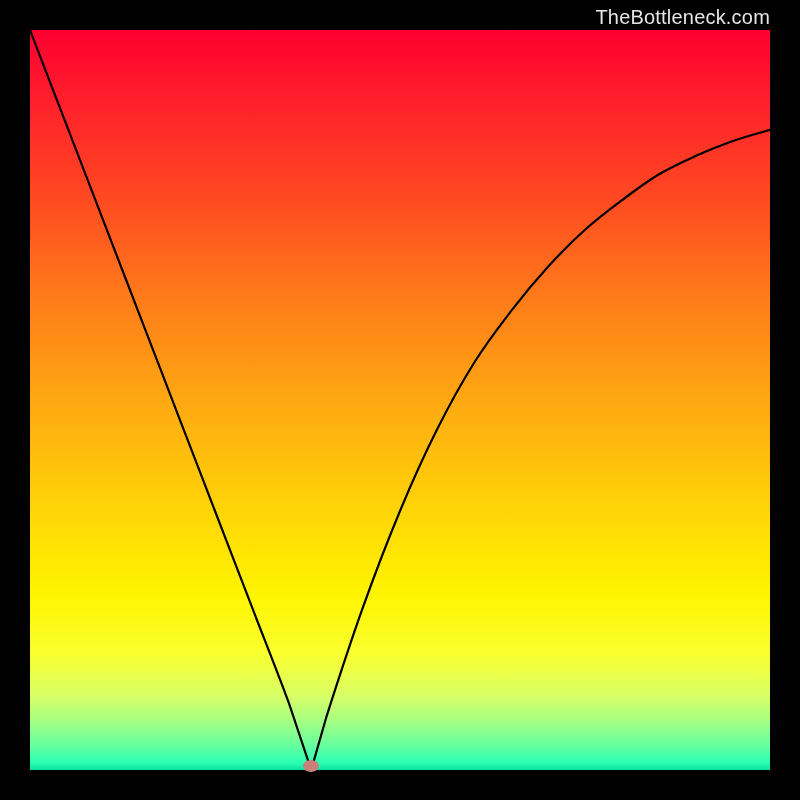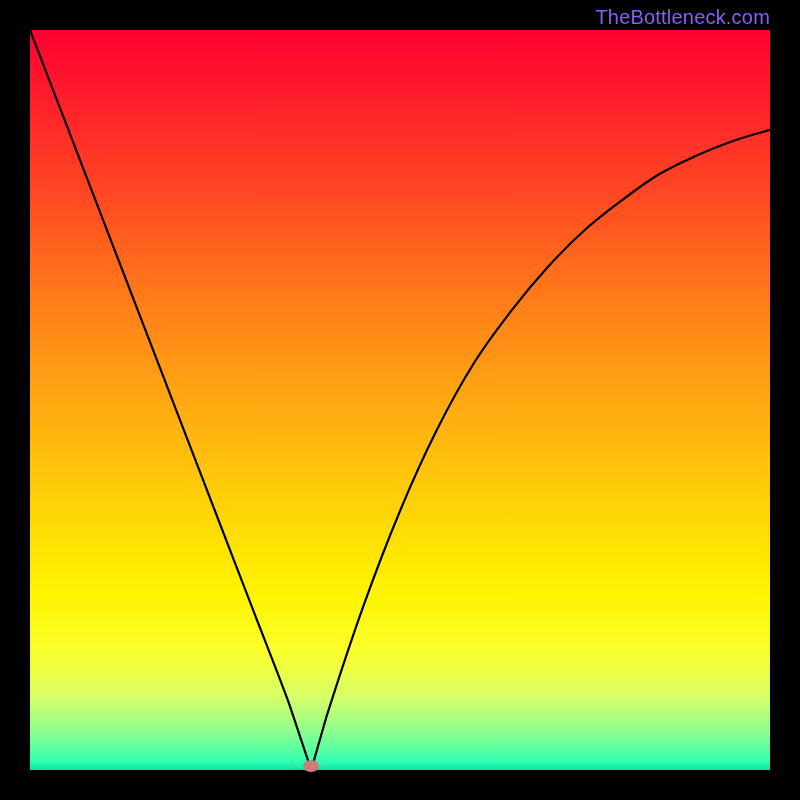--- a/index.html
+++ b/index.html
@@ -29,21 +29,21 @@
       #9bff88 94%,
       #5fffa0 97%,
       #2cffb4 99%,
       #0ae2a0 100%
     );
   }
   .attribution {
     position: absolute;
     top: 6px;
     right: 30px;
-    color: #8b5cf6;
+    color: #e5e5e5;
     font-family: Arial, Helvetica, sans-serif;
     font-size: 20px;
     letter-spacing: 0.2px;
   }
   .curve-svg {
     position: absolute;
     left: 0;
     top: 0;
     width: 740px;
     height: 740px;

